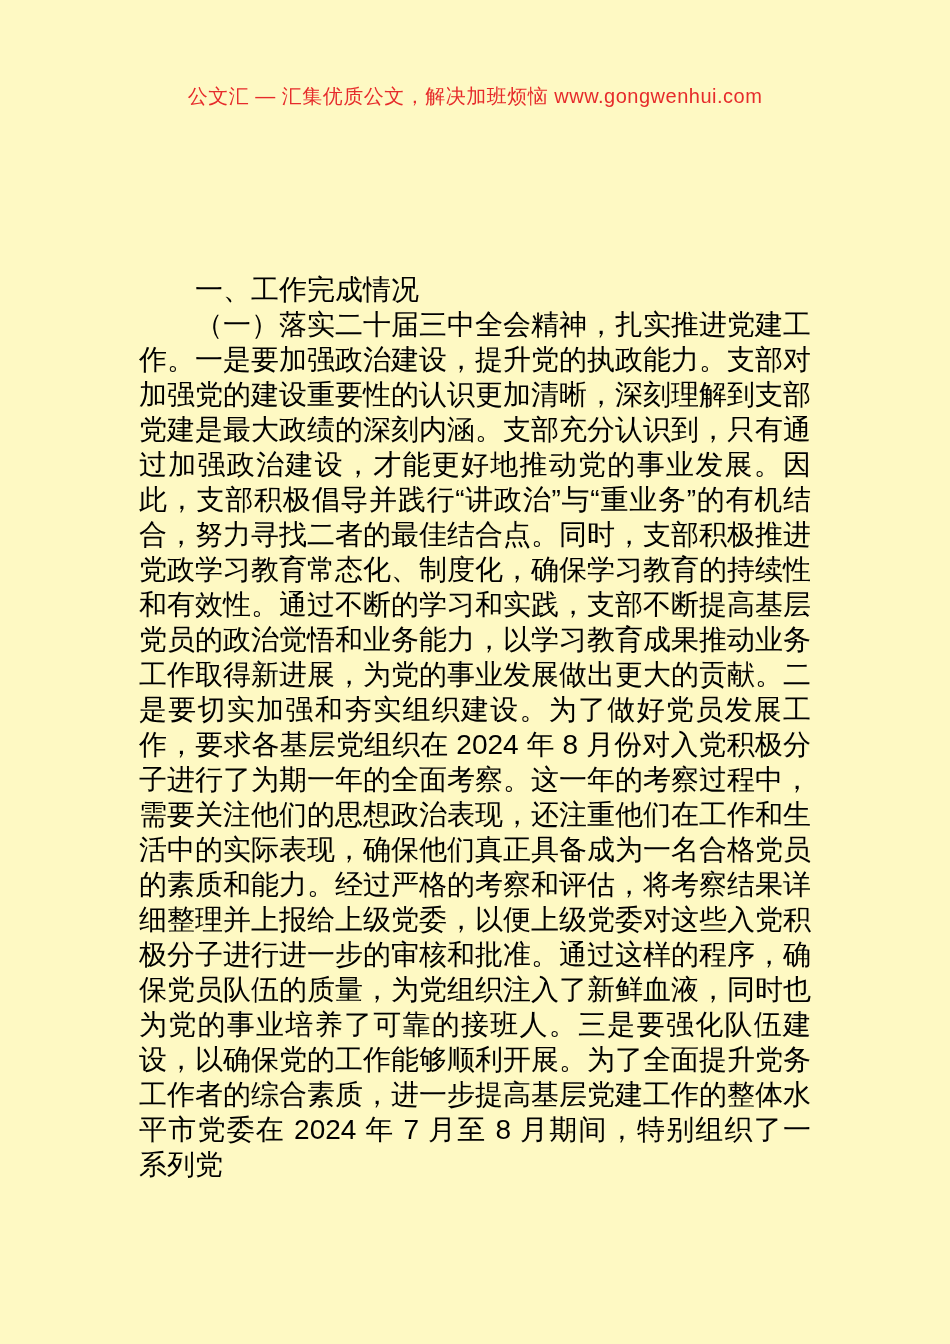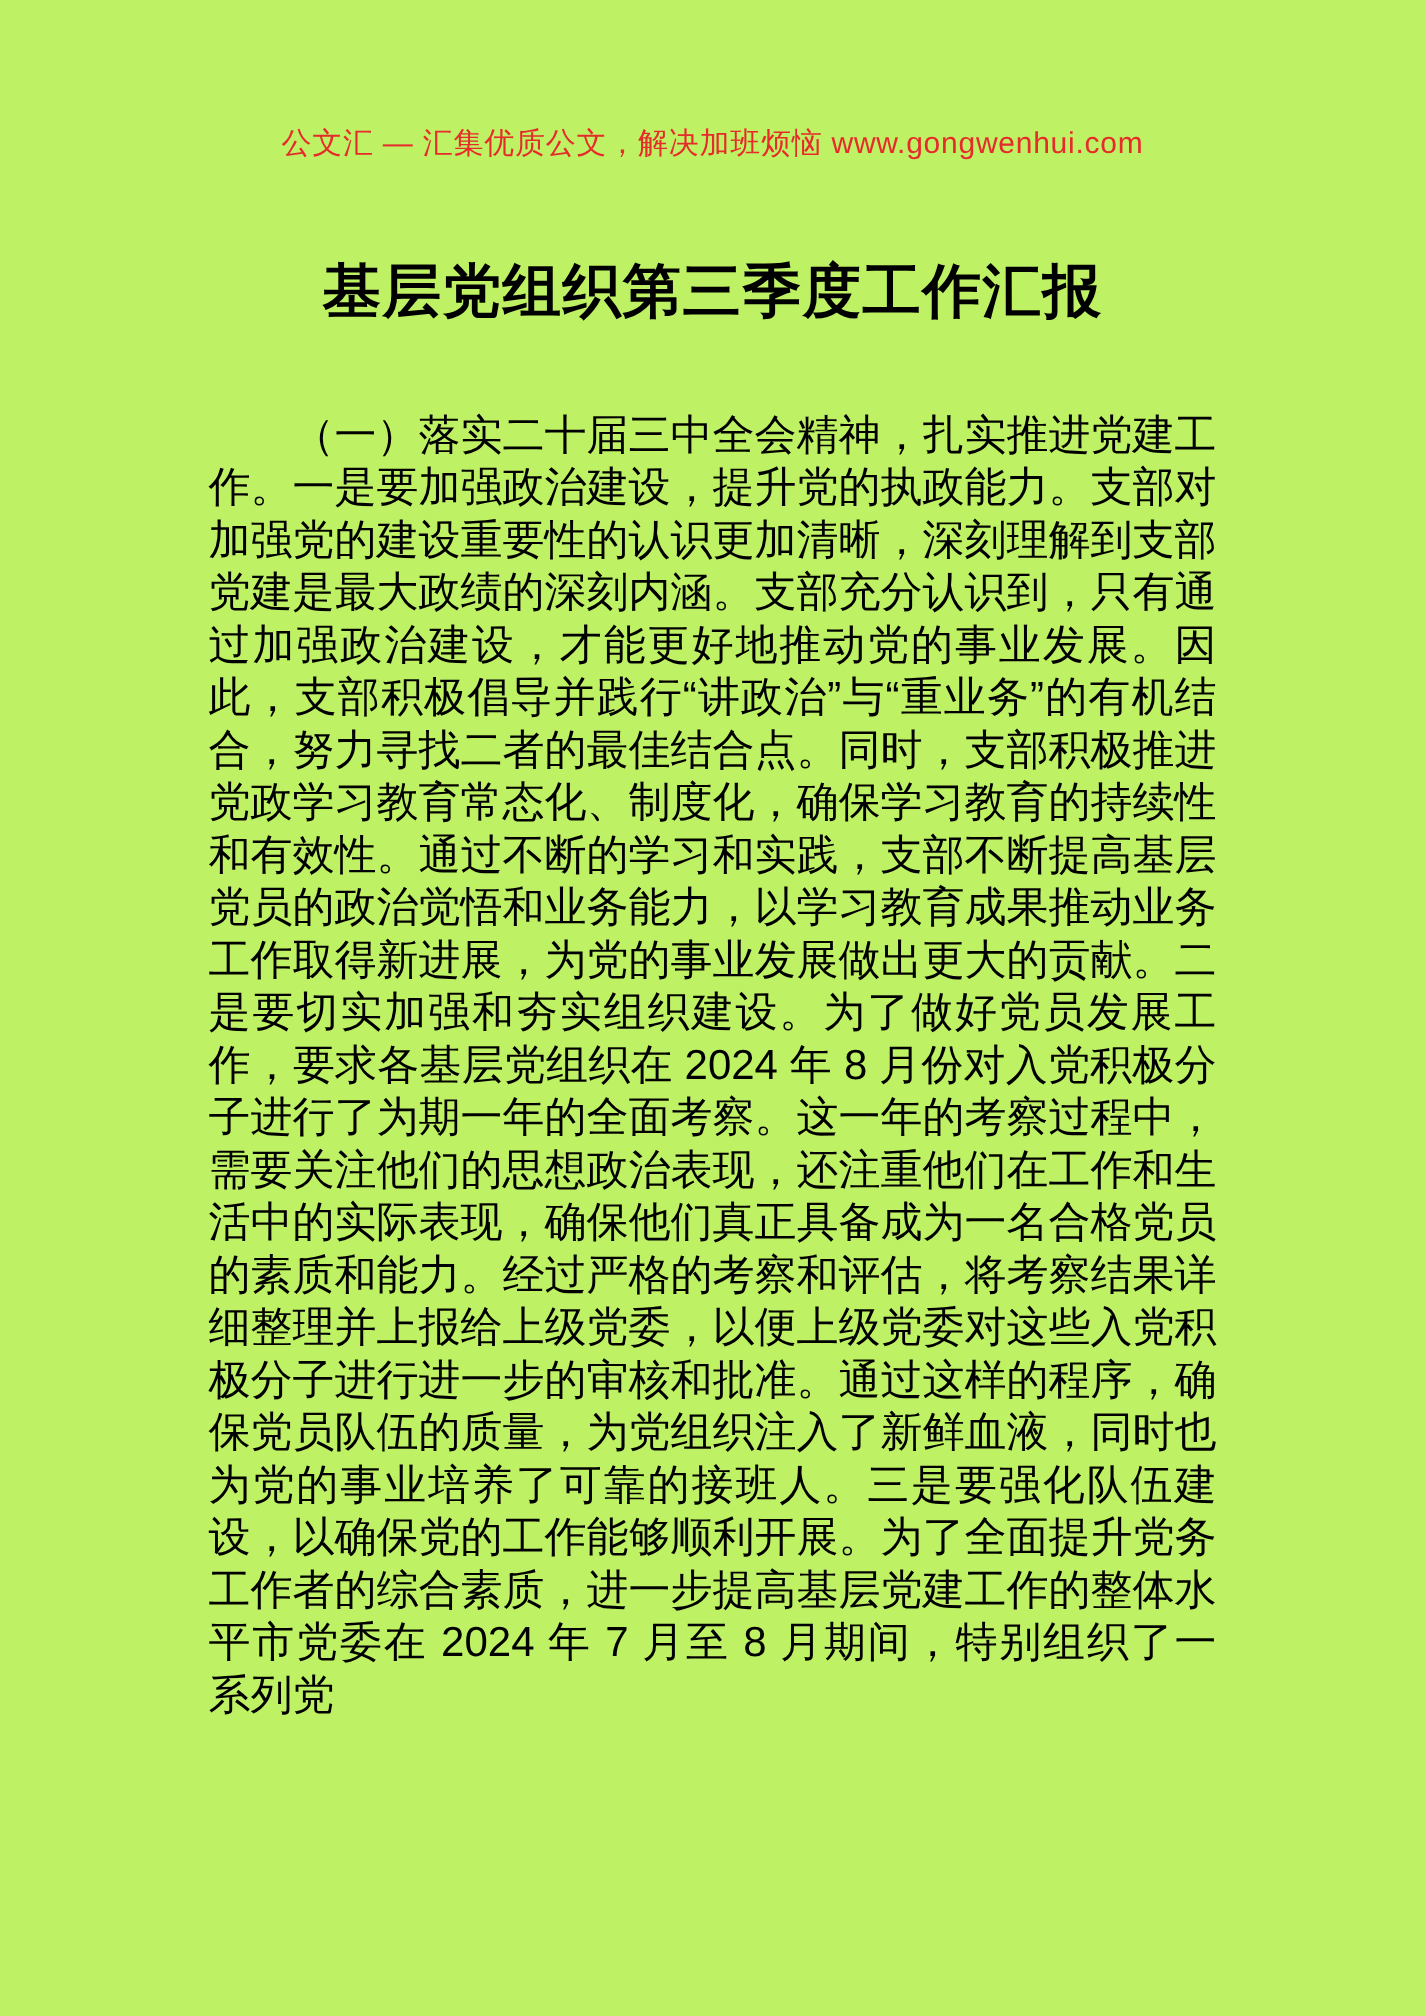--- a/index.html
+++ b/index.html
@@ -53,23 +53,23 @@
     .doc-body p {
       margin: 0;
       padding: 0;
       text-indent: 2em;
       word-break: break-word;
     }
   </style>
 </head>
 <body>
 
-<div class="page" style="background: #bef264;">
+<div class="page" style="background: #fef9c3;">
 
   <div class="promo" style="color: rgb(230, 43, 43);">公文汇 — 汇集优质公文，解决加班烦恼 www.gongwenhui.com</div>
 
-  <h1 class="doc-title">基层党组织第三季度工作汇报</h1>
 
   <div class="doc-body">
+    <p>一、工作完成情况</p>
     <p>（一）落实二十届三中全会精神，扎实推进党建工作。一是要加强政治建设，提升党的执政能力。支部对加强党的建设重要性的认识更加清晰，深刻理解到支部党建是最大政绩的深刻内涵。支部充分认识到，只有通过加强政治建设，才能更好地推动党的事业发展。因此，支部积极倡导并践行“讲政治”与“重业务”的有机结合，努力寻找二者的最佳结合点。同时，支部积极推进党政学习教育常态化、制度化，确保学习教育的持续性和有效性。通过不断的学习和实践，支部不断提高基层党员的政治觉悟和业务能力，以学习教育成果推动业务工作取得新进展，为党的事业发展做出更大的贡献。二是要切实加强和夯实组织建设。为了做好党员发展工作，要求各基层党组织在 2024 年 8 月份对入党积极分子进行了为期一年的全面考察。这一年的考察过程中，需要关注他们的思想政治表现，还注重他们在工作和生活中的实际表现，确保他们真正具备成为一名合格党员的素质和能力。经过严格的考察和评估，将考察结果详细整理并上报给上级党委，以便上级党委对这些入党积极分子进行进一步的审核和批准。通过这样的程序，确保党员队伍的质量，为党组织注入了新鲜血液，同时也为党的事业培养了可靠的接班人。三是要强化队伍建设，以确保党的工作能够顺利开展。为了全面提升党务工作者的综合素质，进一步提高基层党建工作的整体水平市党委在 2024 年 7 月至 8 月期间，特别组织了一系列党</p>
   </div>
 
 </div>
 
 </body></html>

